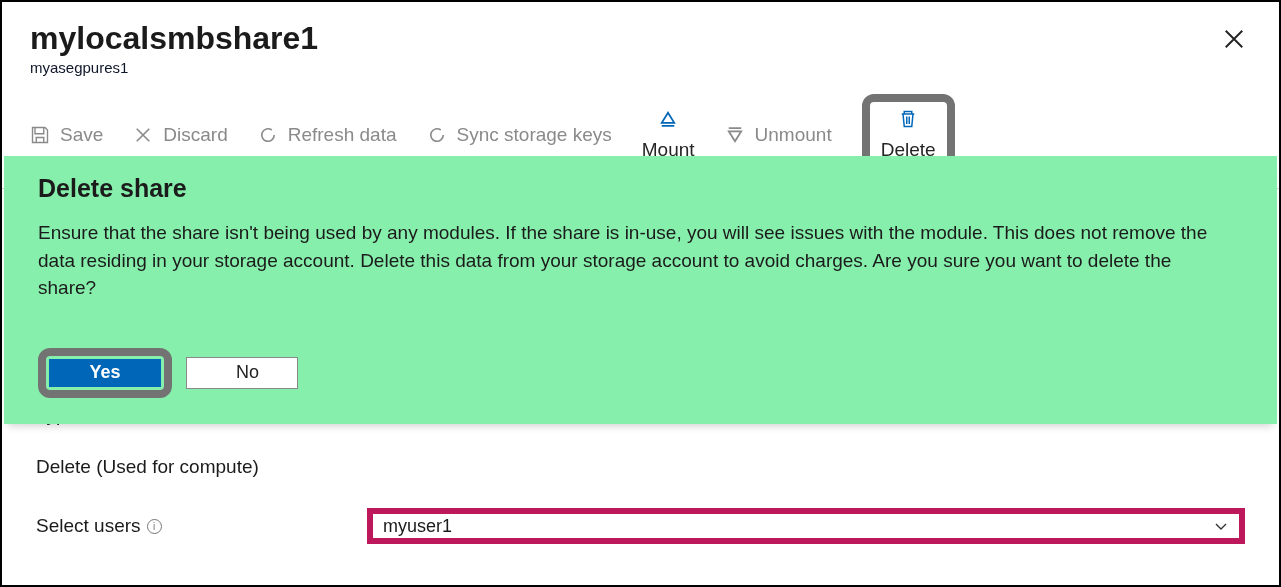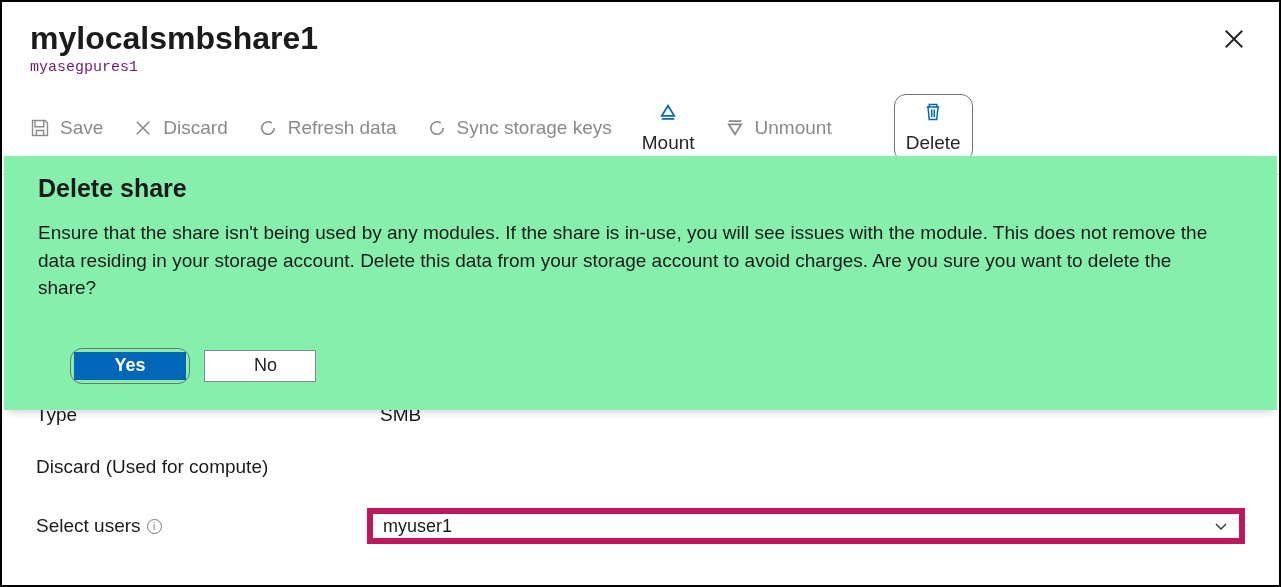--- a/index.html
+++ b/index.html
@@ -1,32 +1,32 @@
 <!DOCTYPE html>
 <html><head>
 <meta charset="utf-8">
 <style>
   * { box-sizing: border-box; margin: 0; padding: 0; }
   html, body { width: 1281px; height: 587px; font-family: "Segoe UI", Arial, sans-serif; background: #ffffff; }
   .frame { width: 1281px; height: 587px; border: 2px solid #000; position: relative; overflow: hidden; }
 
   .header { padding: 18px 28px 4px 28px; position: relative; }
   .title { font-size: 32px; font-weight: 600; color: #1b1b1b; }
-  .subtitle { font-size: 15px; color: #701a75; margin-top: 2px; font-family: Liberation Mono, monospace; }
+  .subtitle { font-size: 15px; color: #0f172a; margin-top: 2px; }
   .close-btn { position: absolute; top: 26px; right: 34px; cursor: pointer; color:#222; }
   .close-btn svg { width: 22px; height: 22px; }
 
   .toolbar { display: flex; align-items: center; gap: 30px; padding: 14px 28px 12px 28px; border-bottom: 1px solid #d6d6d6; }
   .tb-item { display: inline-flex; align-items: center; gap: 10px; font-size: 19px; color: #8a8a8a; cursor: pointer; }
   .tb-item.enabled { color: #262626; flex-direction: column; }
   .tb-item svg { width: 20px; height: 20px; }
   .tb-mount svg { color:#0067b8; }
 
   
-  .callout { border: 1px solid #737373; padding: 1px 5px 1px 5px; border-radius:12px;margin-left:32px; }
+  .callout { border: 8px solid #737373; padding: 1px 5px 1px 5px; border-radius:12px; }
   .callout-del { display:inline-flex; align-items:center; }
   .tb-delete svg { color:#0067b8; }
 
   
   .dialog { position: absolute; top: 154px; left: 2px; right: 2px; background: #86efac; padding: 18px 34px 26px 34px; box-shadow: 0 6px 8px -4px rgba(0,0,0,0.18); z-index:5; }
   .dialog h2 { font-size: 25px; font-weight: 600; color:#1b1b1b; margin-bottom: 16px; }
   .dialog p { font-size: 19px; line-height: 1.45; color:#1b1b1b; max-width: 1180px; }
   .dialog-actions { margin-top: 46px; display: flex; gap: 14px; align-items:center; }
   .btn { min-width: 112px; height: 30px; font-size: 18px; display:inline-flex; align-items:center; justify-content:center; cursor:pointer; }
   .btn-yes-wrap.callout { padding: 3px; }
@@ -117,21 +117,21 @@
       <button class="btn btn-no">No</button>
     </div>
   </div>
 
   <div class="details">
     <div class="row">
       <div class="row-label">Type</div>
       <div class="row-value">SMB</div>
     </div>
     <div class="row">
-      <div class="row-label">Discard (Used for compute)</div>
+      <div class="row-label">Delete (Used for compute)</div>
     </div>
     <div class="row">
       <div class="row-label">
         <span>Select users</span>
         <span class="info-icon">i</span>
       </div>
       <div class="select-box">
         <span>myuser1</span>
         <svg width="16" height="16" viewBox="0 0 16 16" class="chev">
             <path d="M3 6l5 5 5-5" fill="none" stroke="#333" stroke-width="1.4"></path>

